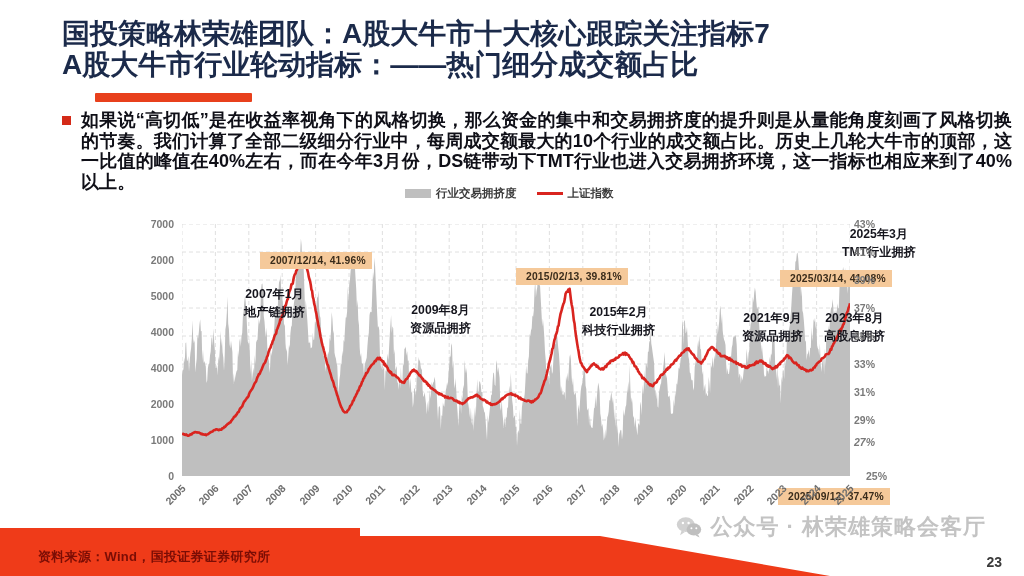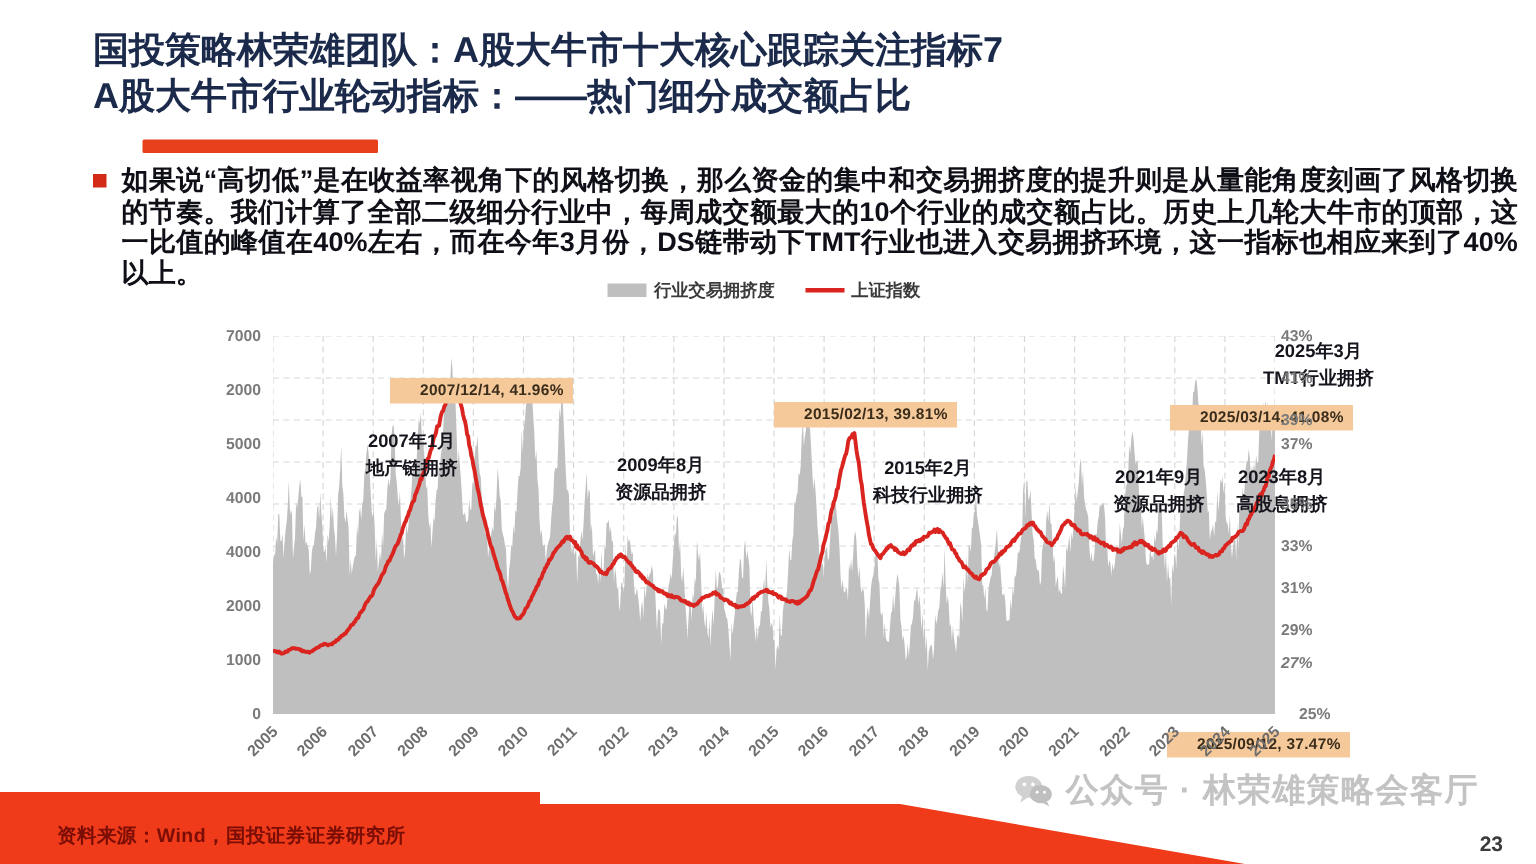--- a/index.html
+++ b/index.html
@@ -10,21 +10,21 @@
     position: relative;
   }
 
   
   #slide { position: relative; width: 1024px; height: 576px; background:#fff; }
 
   #header { position: absolute; left: 62px; top: 18px; width: 900px; }
   .title-line {
     color: #1b2a4a;
     font-weight: bold;
-    font-size: 24px;
+    font-size: 28px;
     line-height: 31px;
     letter-spacing: 0px;
     white-space: nowrap;
   }
   #title-rule {
     position: absolute;
     left: 95px; top: 93px;
     width: 157px; height: 9px;
     background: #e8401c;
     border-radius: 1px;
@@ -101,21 +101,21 @@
     white-space: nowrap;
   }
 
   
   .callout {
     position: absolute;
     background: #f5c99a;
     color: #3a2c1b;
     font-size: 10.3px;
     font-weight: 700;
-    padding: 3px 6px 3px 20px;
+    padding: 3px 6px 3px 10px;
     white-space: nowrap;
     letter-spacing: 0.2px;
   }
   .note {
     position: absolute;
     color: #15151d;
     font-size: 12.2px;
     font-weight: bold;
     line-height: 17.5px;
     white-space: nowrap;
@@ -252,21 +252,21 @@
       <div class="ytick left" style="top: 146px;">4000</div>
       <div class="ytick left" style="top: 110px;">5000</div>
       <div class="ytick left" style="top: 74px;">2000</div>
       <div class="ytick left" style="top: 38px;">7000</div>
       <div class="ytick right" style="top: 290px; margin-left: 12px;">25%</div>
       <div class="ytick right" style="top: 256px; font-style: italic;">27%</div>
       <div class="ytick right" style="top: 234px;">29%</div>
       <div class="ytick right" style="top: 206px;">31%</div>
       <div class="ytick right" style="top: 178px;">33%</div>
       <div class="ytick right" style="top: 150px;">35%</div>
-      <div class="ytick right" style="top: 110px;">37%</div>
+      <div class="ytick right" style="top: 122px;">37%</div>
       <div class="ytick right" style="top: 94px;">39%</div>
       <div class="ytick right" style="top: 66px;">41%</div>
       <div class="ytick right" style="top: 38px;">43%</div>
       <div class="xtick" style="left: 36px; top: 296px;">2005</div>
       <div class="xtick" style="left: 69.4px; top: 296px;">2006</div>
       <div class="xtick" style="left: 102.8px; top: 296px;">2007</div>
       <div class="xtick" style="left: 136.2px; top: 296px;">2008</div>
       <div class="xtick" style="left: 169.6px; top: 296px;">2009</div>
       <div class="xtick" style="left: 203px; top: 296px;">2010</div>
       <div class="xtick" style="left: 236.4px; top: 296px;">2011</div>

